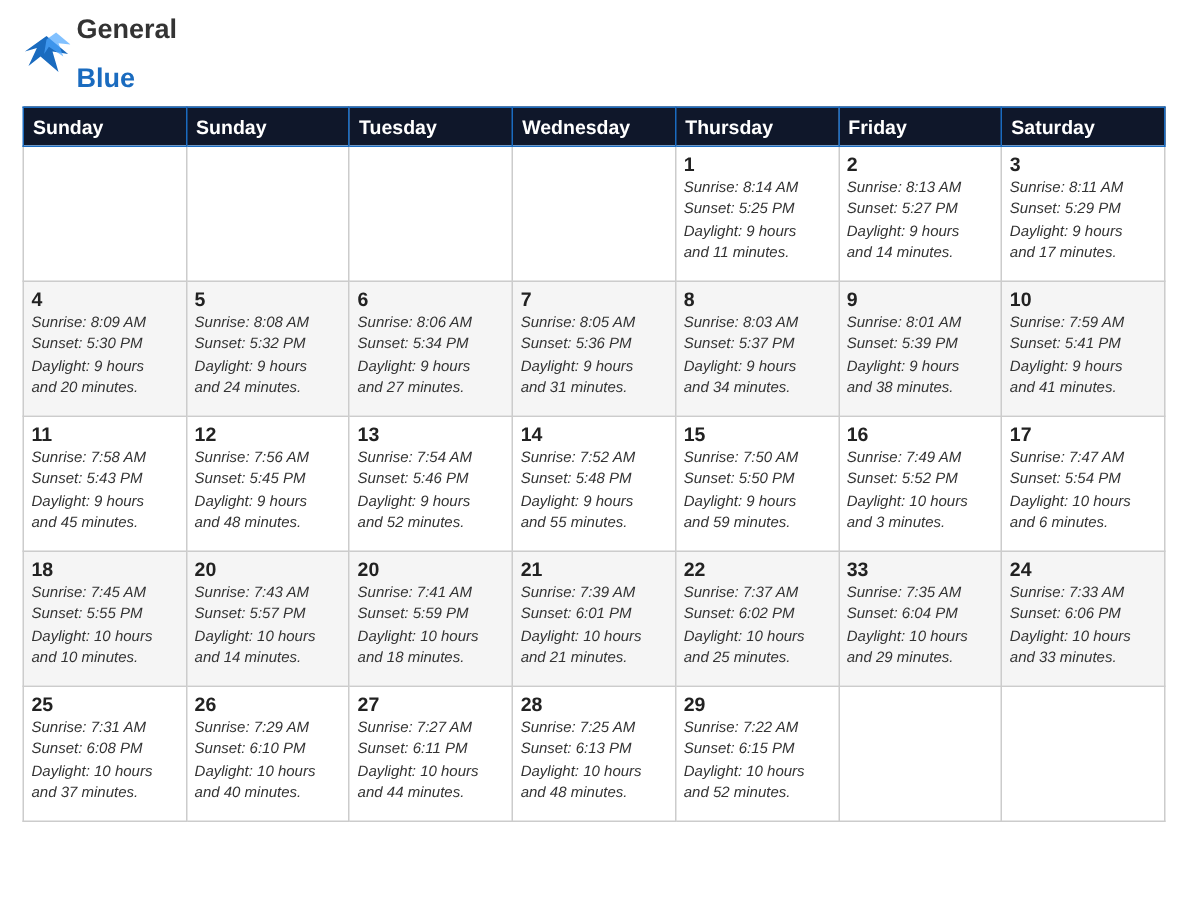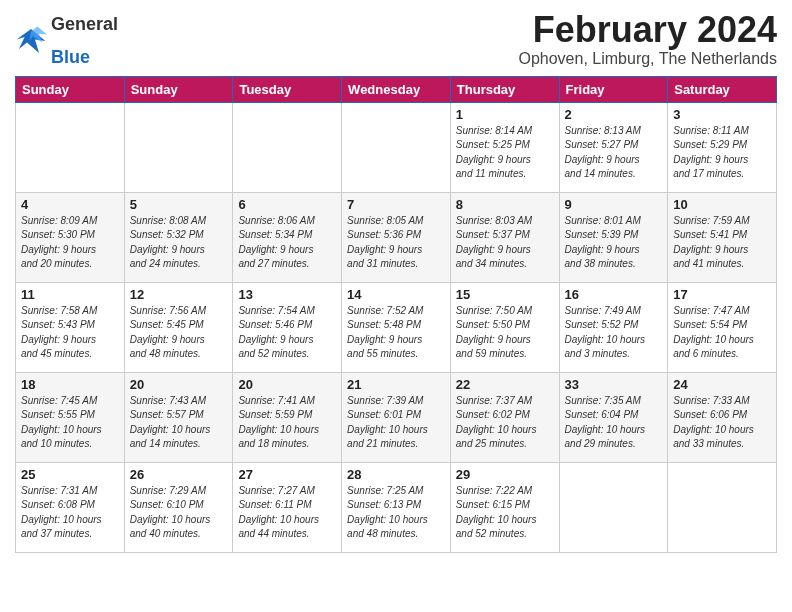--- a/index.html
+++ b/index.html
@@ -46,21 +46,21 @@
     .location {
       font-size: 16px;
       color: #444;
     }
     .calendar {
       width: 100%;
       border-collapse: collapse;
       font-size: 10.5px;
     }
     .calendar thead th {
-      background: #be185d;
+      background: #0f172a;
       color: #fff;
       text-align: left;
       padding: 5px 6px;
       font-size: 13px;
       font-weight: bold;
       border: 1px solid #1a6bbf;
     }
     .calendar tbody td {
       border: 1px solid #ccc;
       vertical-align: top;
@@ -98,24 +98,20 @@
   <div class="logo">
     <svg class="logo-bird" viewBox="0 0 40 40" xmlns="http://www.w3.org/2000/svg">
       <polygon points="20,5 38,20 25,18 30,35 15,22 5,30 12,15 2,18" fill="#1a6bbf"></polygon>
       <polygon points="28,2 40,12 30,11 34,22 22,14 18,20 20,8" fill="#4da6ff" opacity="0.7"></polygon>
     </svg>
     <div class="logo-text">
       <span class="general">General</span>
       <span class="blue">Blue</span>
     </div>
   </div>
-  <div class="title-block">
-    <div class="month-year">February 2024</div>
-    <div class="location">Ophoven, Limburg, The Netherlands</div>
-  </div>
 </div>
 
 <table class="calendar">
   <thead>
     <tr>
     <th>Sunday</th>
         <th>Sunday</th>
         <th>Tuesday</th>
         <th>Wednesday</th>
         <th>Thursday</th>

